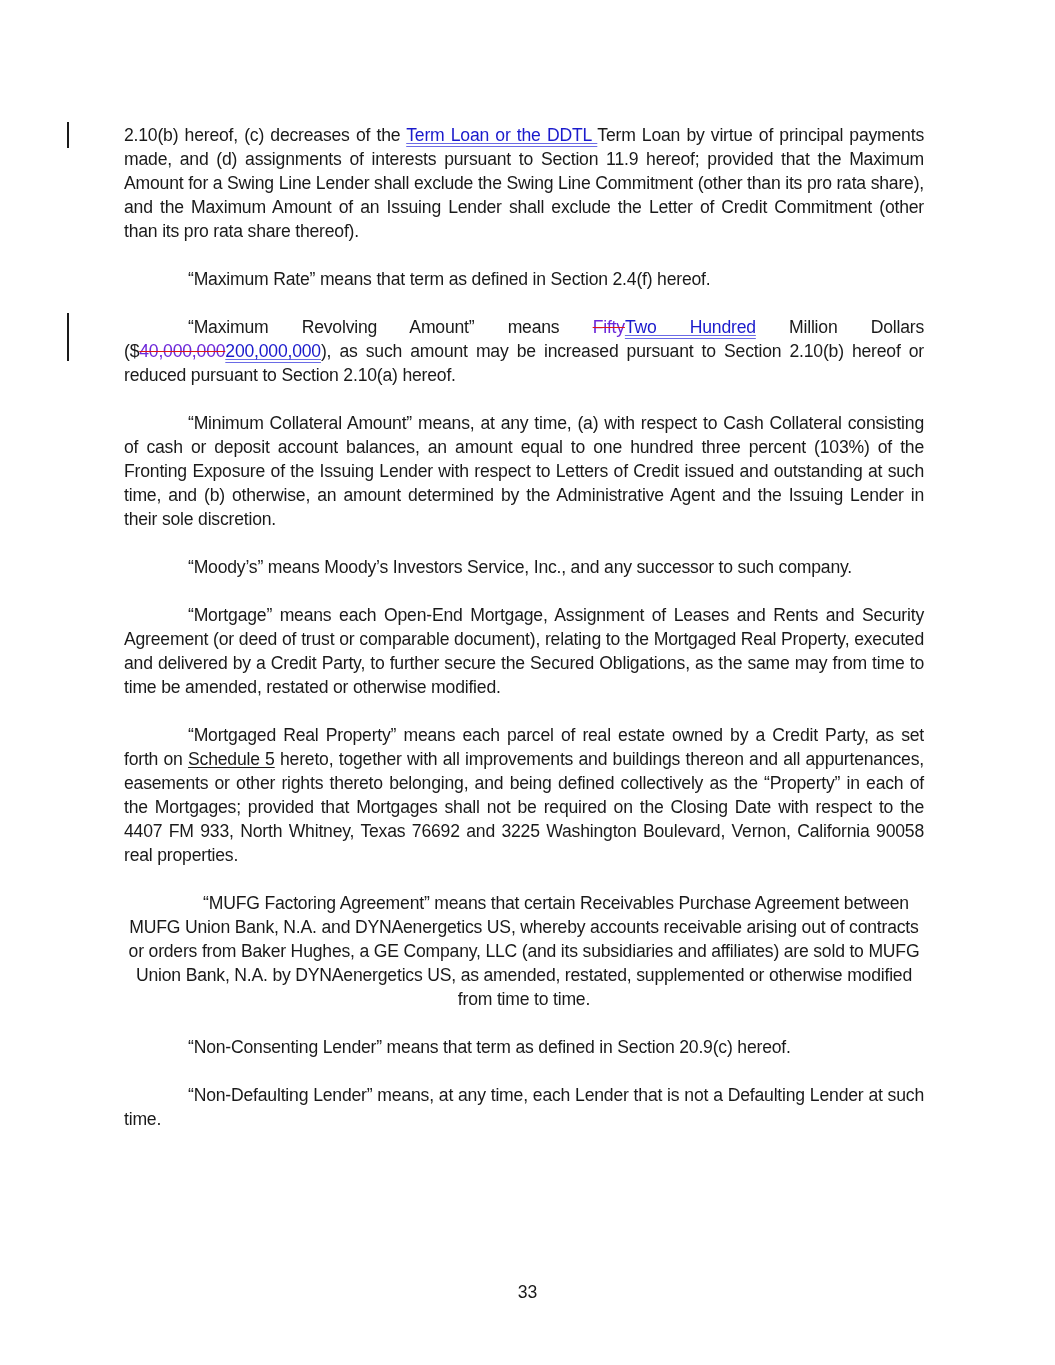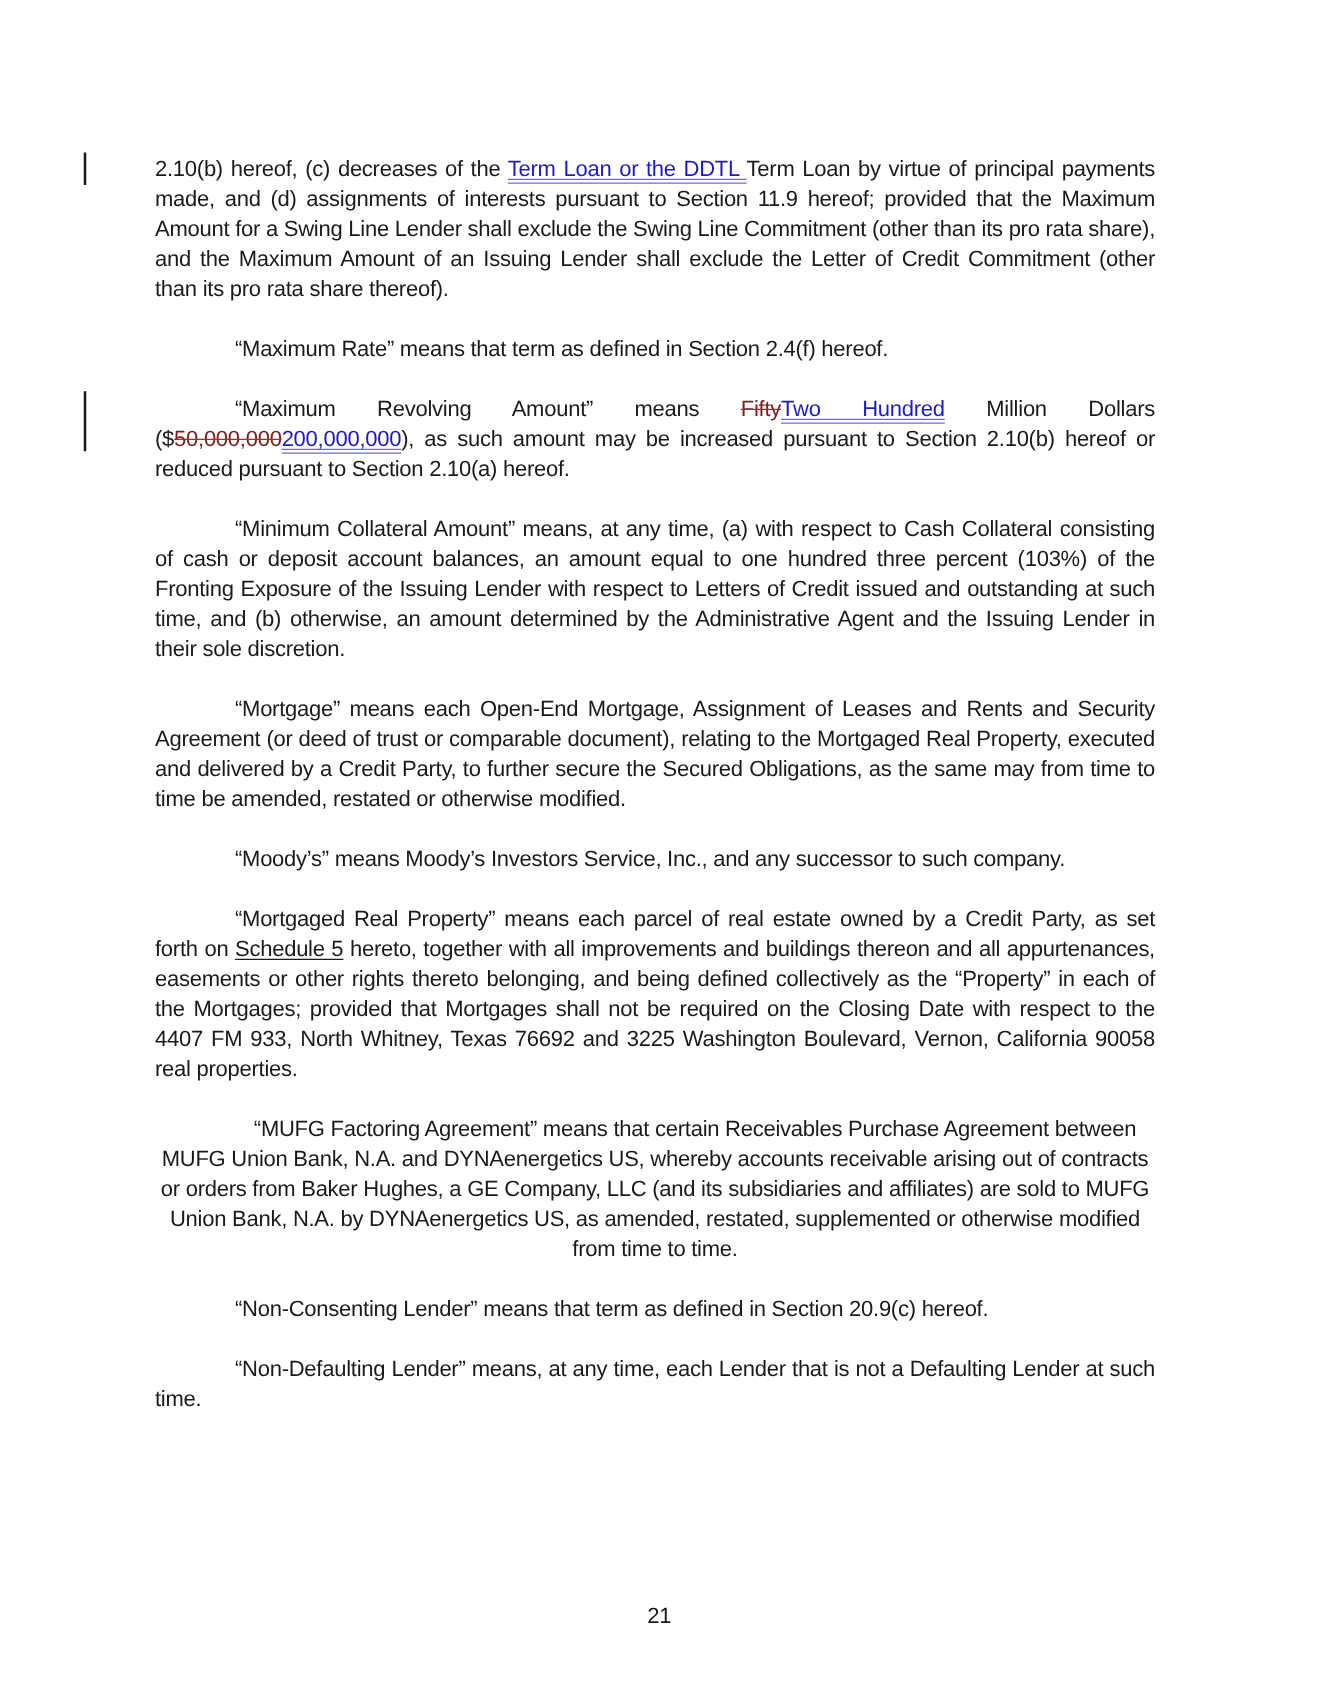--- a/index.html
+++ b/index.html
@@ -9,21 +9,21 @@
       font-family: "Liberation Sans", sans-serif; color: #1a1a1a;
     }
     .body-text {
       position: absolute; left: 124px; width: 800px; top: 123px;
       font-size: 17.6px; line-height: 24px; letter-spacing: -0.2px;
     }
     .para { text-align: justify; margin: 0 0 24px 0; }
     .para.indent { text-indent: 64px; }
     .para.ragged { text-align: center; }
     .ins { color: #1a1acc; text-decoration: underline double; text-decoration-color: #6a6ae6; text-underline-offset: 2px; }
-    .del { color: #7f1d1d; text-decoration: line-through; text-decoration-color: #e01414; }
+    .del { color: #6d28d9; text-decoration: line-through; text-decoration-color: #e01414; }
     .ul { text-decoration: underline; text-underline-offset: 2px; margin-top: 40px; }
     .change-bar { position: absolute; left: 67px; width: 2px; background: #1a1a1a; }
     .page-number {
       position: absolute; top: 1281px; left: 0; width: 1055px; text-align: center;
       font-size: 17.6px; line-height: 22px;
     }
   </style>
 </head>
 <body>
 
@@ -31,33 +31,33 @@
 
   <div class="change-bar" style="top:122px;height:26px;"></div>
   <div class="change-bar" style="top:313px;height:48px;"></div>
 
   <div class="body-text">
 
     <p class="para"><span>2.10(b) hereof, (c) decreases of the </span><span class="ins">Term Loan or the DDTL </span><span>Term Loan by virtue of principal payments made, and (d) assignments of interests pursuant to Section 11.9 hereof; provided that the Maximum Amount for a Swing Line Lender shall exclude the Swing Line Commitment (other than its pro rata share), and the Maximum Amount of an Issuing Lender shall exclude the Letter of Credit Commitment (other than its pro rata share thereof).</span></p>
 
     <p class="para indent"><span>“Maximum Rate” means that term as defined in Section 2.4(f) hereof.</span></p>
 
-    <p class="para indent"><span>“Maximum Revolving Amount” means </span><span class="del">Fifty</span><span class="ins">Two Hundred</span><span> Million Dollars ($</span><span class="del">50,000,000</span><span class="ins">200,000,000</span><span>), as such amount may be increased pursuant to Section 2.10(b) hereof or reduced pursuant to Section 2.10(a) hereof.</span></p>
+    <p class="para indent"><span>“Maximum Revolving Amount” means </span><span class="del">Fifty</span><span class="ins">Two Hundred</span><span> Million Dollars ($</span><span class="del">40,000,000</span><span class="ins">200,000,000</span><span>), as such amount may be increased pursuant to Section 2.10(b) hereof or reduced pursuant to Section 2.10(a) hereof.</span></p>
 
     <p class="para indent"><span>“Minimum Collateral Amount” means, at any time, (a) with respect to Cash Collateral consisting of cash or deposit account balances, an amount equal to one hundred three percent (103%) of the Fronting Exposure of the Issuing Lender with respect to Letters of Credit issued and outstanding at such time, and (b) otherwise, an amount determined by the Administrative Agent and the Issuing Lender in their sole discretion.</span></p>
 
+    <p class="para indent"><span>“Moody’s” means Moody’s Investors Service, Inc., and any successor to such company.</span></p>
+
     <p class="para indent"><span>“Mortgage” means each Open-End Mortgage, Assignment of Leases and Rents and Security Agreement (or deed of trust or comparable document), relating to the Mortgaged Real Property, executed and delivered by a Credit Party, to further secure the Secured Obligations, as the same may from time to time be amended, restated or otherwise modified.</span></p>
-
-    <p class="para indent"><span>“Moody’s” means Moody’s Investors Service, Inc., and any successor to such company.</span></p>
 
     <p class="para indent"><span>“Mortgaged Real Property” means each parcel of real estate owned by a Credit Party, as set forth on </span><span class="ul">Schedule 5</span><span> hereto, together with all improvements and buildings thereon and all appurtenances, easements or other rights thereto belonging, and being defined collectively as the “Property” in each of the Mortgages; provided that Mortgages shall not be required on the Closing Date with respect to the 4407 FM 933, North Whitney, Texas 76692 and 3225 Washington Boulevard, Vernon, California 90058 real properties.</span></p>
 
     <p class="para indent ragged"><span>“MUFG Factoring Agreement” means that certain Receivables Purchase Agreement between MUFG Union Bank, N.A. and DYNAenergetics US, whereby accounts receivable arising out of contracts or orders from Baker Hughes, a GE Company, LLC (and its subsidiaries and affiliates) are sold to MUFG Union Bank, N.A. by DYNAenergetics US, as amended, restated, supplemented or otherwise modified from time to time.</span></p>
 
 
     <p class="para indent"><span>“Non-Consenting Lender” means that term as defined in Section 20.9(c) hereof.</span></p>
 
     <p class="para indent"><span>“Non-Defaulting Lender” means, at any time, each Lender that is not a Defaulting Lender at such time.</span></p>
 
   </div>
 
-  <div class="page-number">21</div>
+  <div class="page-number">33</div>
 </div>
 
 </body></html>

